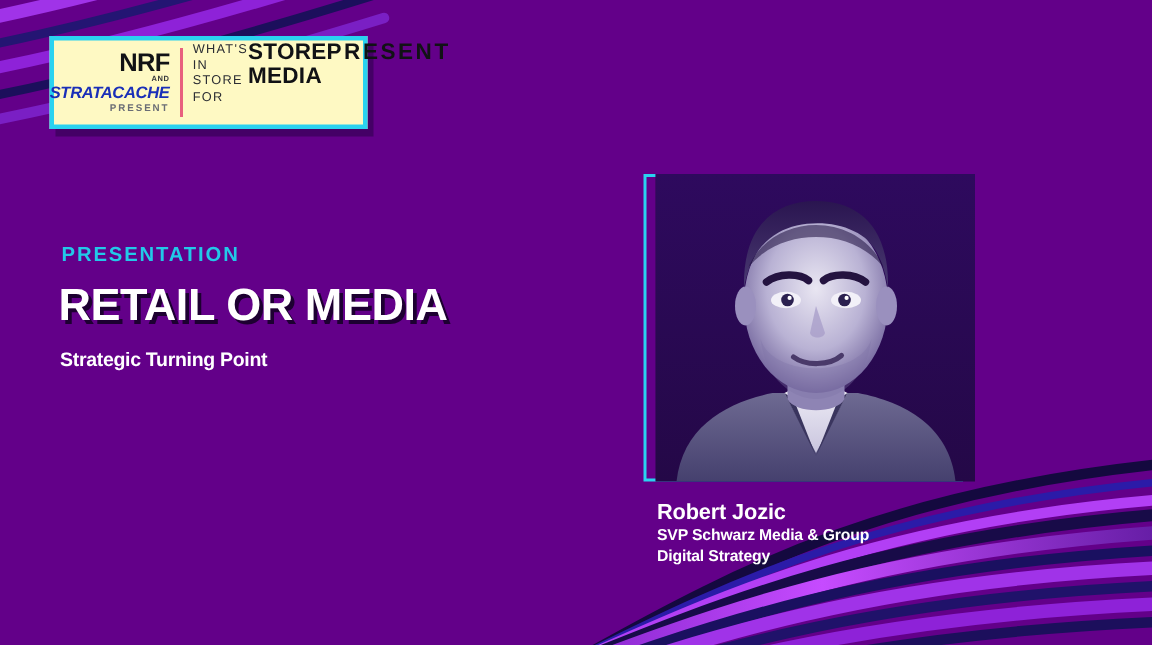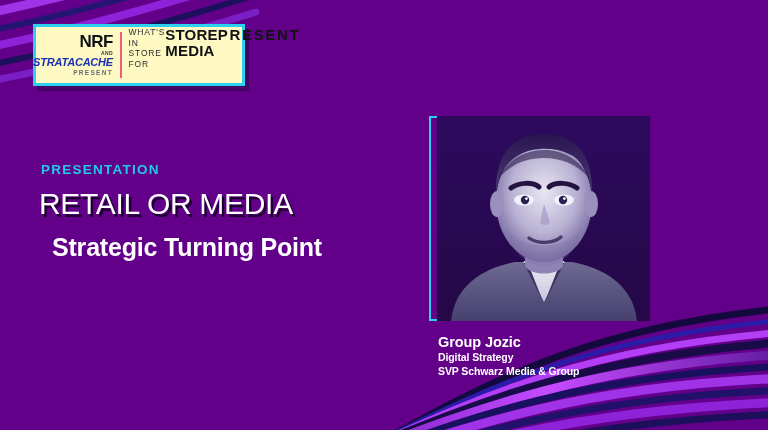--- a/index.html
+++ b/index.html
@@ -70,27 +70,27 @@
   .rmn-line.spaced { letter-spacing:1.7px; }
 
   
   .eyebrow {
     position:absolute; left:41px; top:163px;
     font-size:13.5px; font-weight:bold; color:#22c9e8;
     letter-spacing:1.25px; line-height:1;
   }
   .headline {
     position:absolute; left:39px; top:189px;
-    font-size:30px; font-weight:normal; color:#ffffff;
+    font-size:30px; font-weight:bold; color:#ffffff;
     letter-spacing:-0.3px; line-height:1;
     text-shadow:2.5px 3px 0 rgba(16,0,34,.85);
   }
   .subhead {
-    position:absolute; left:52px; top:232px;
-    font-size:25px; font-weight:bold; color:#ffffff;
+    position:absolute; left:40px; top:232px;
+    font-size:13px; font-weight:bold; color:#ffffff;
     letter-spacing:-0.2px; line-height:1.2;
   }
 
   
   .portrait-frame {
     position:absolute; left:429px; top:116px;
     width:213px; height:205px;
     border:2px solid #2ad2f0;
   }
   .portrait {
@@ -240,18 +240,18 @@
 
       <path d="M107,88 L103,106 C104,110 112,110 113,106 L107,88 Z" fill="#A79CC8" opacity=".75"></path>
 
       <path d="M92,122 C100,128 116,128 124,121" stroke="#4A3A6A" stroke-width="3.4" fill="none" stroke-linecap="round"></path>
 
       <path d="M70,110 C78,136 136,136 144,110 C140,140 120,150 107,150 C94,150 74,140 70,110 Z" fill="#7E72A6" opacity=".35"></path>
     </svg>
   </div>
 
   <div class="speaker">
-    <div class="speaker-name">Group Jozic</div>
+    <div class="speaker-name">Robert Jozic</div>
+    <div class="speaker-line">SVP Schwarz Media &amp; Group</div>
     <div class="speaker-line">Digital Strategy</div>
-    <div class="speaker-line">SVP Schwarz Media &amp; Group</div>
   </div>
 
 </div>
 
 </body></html>

